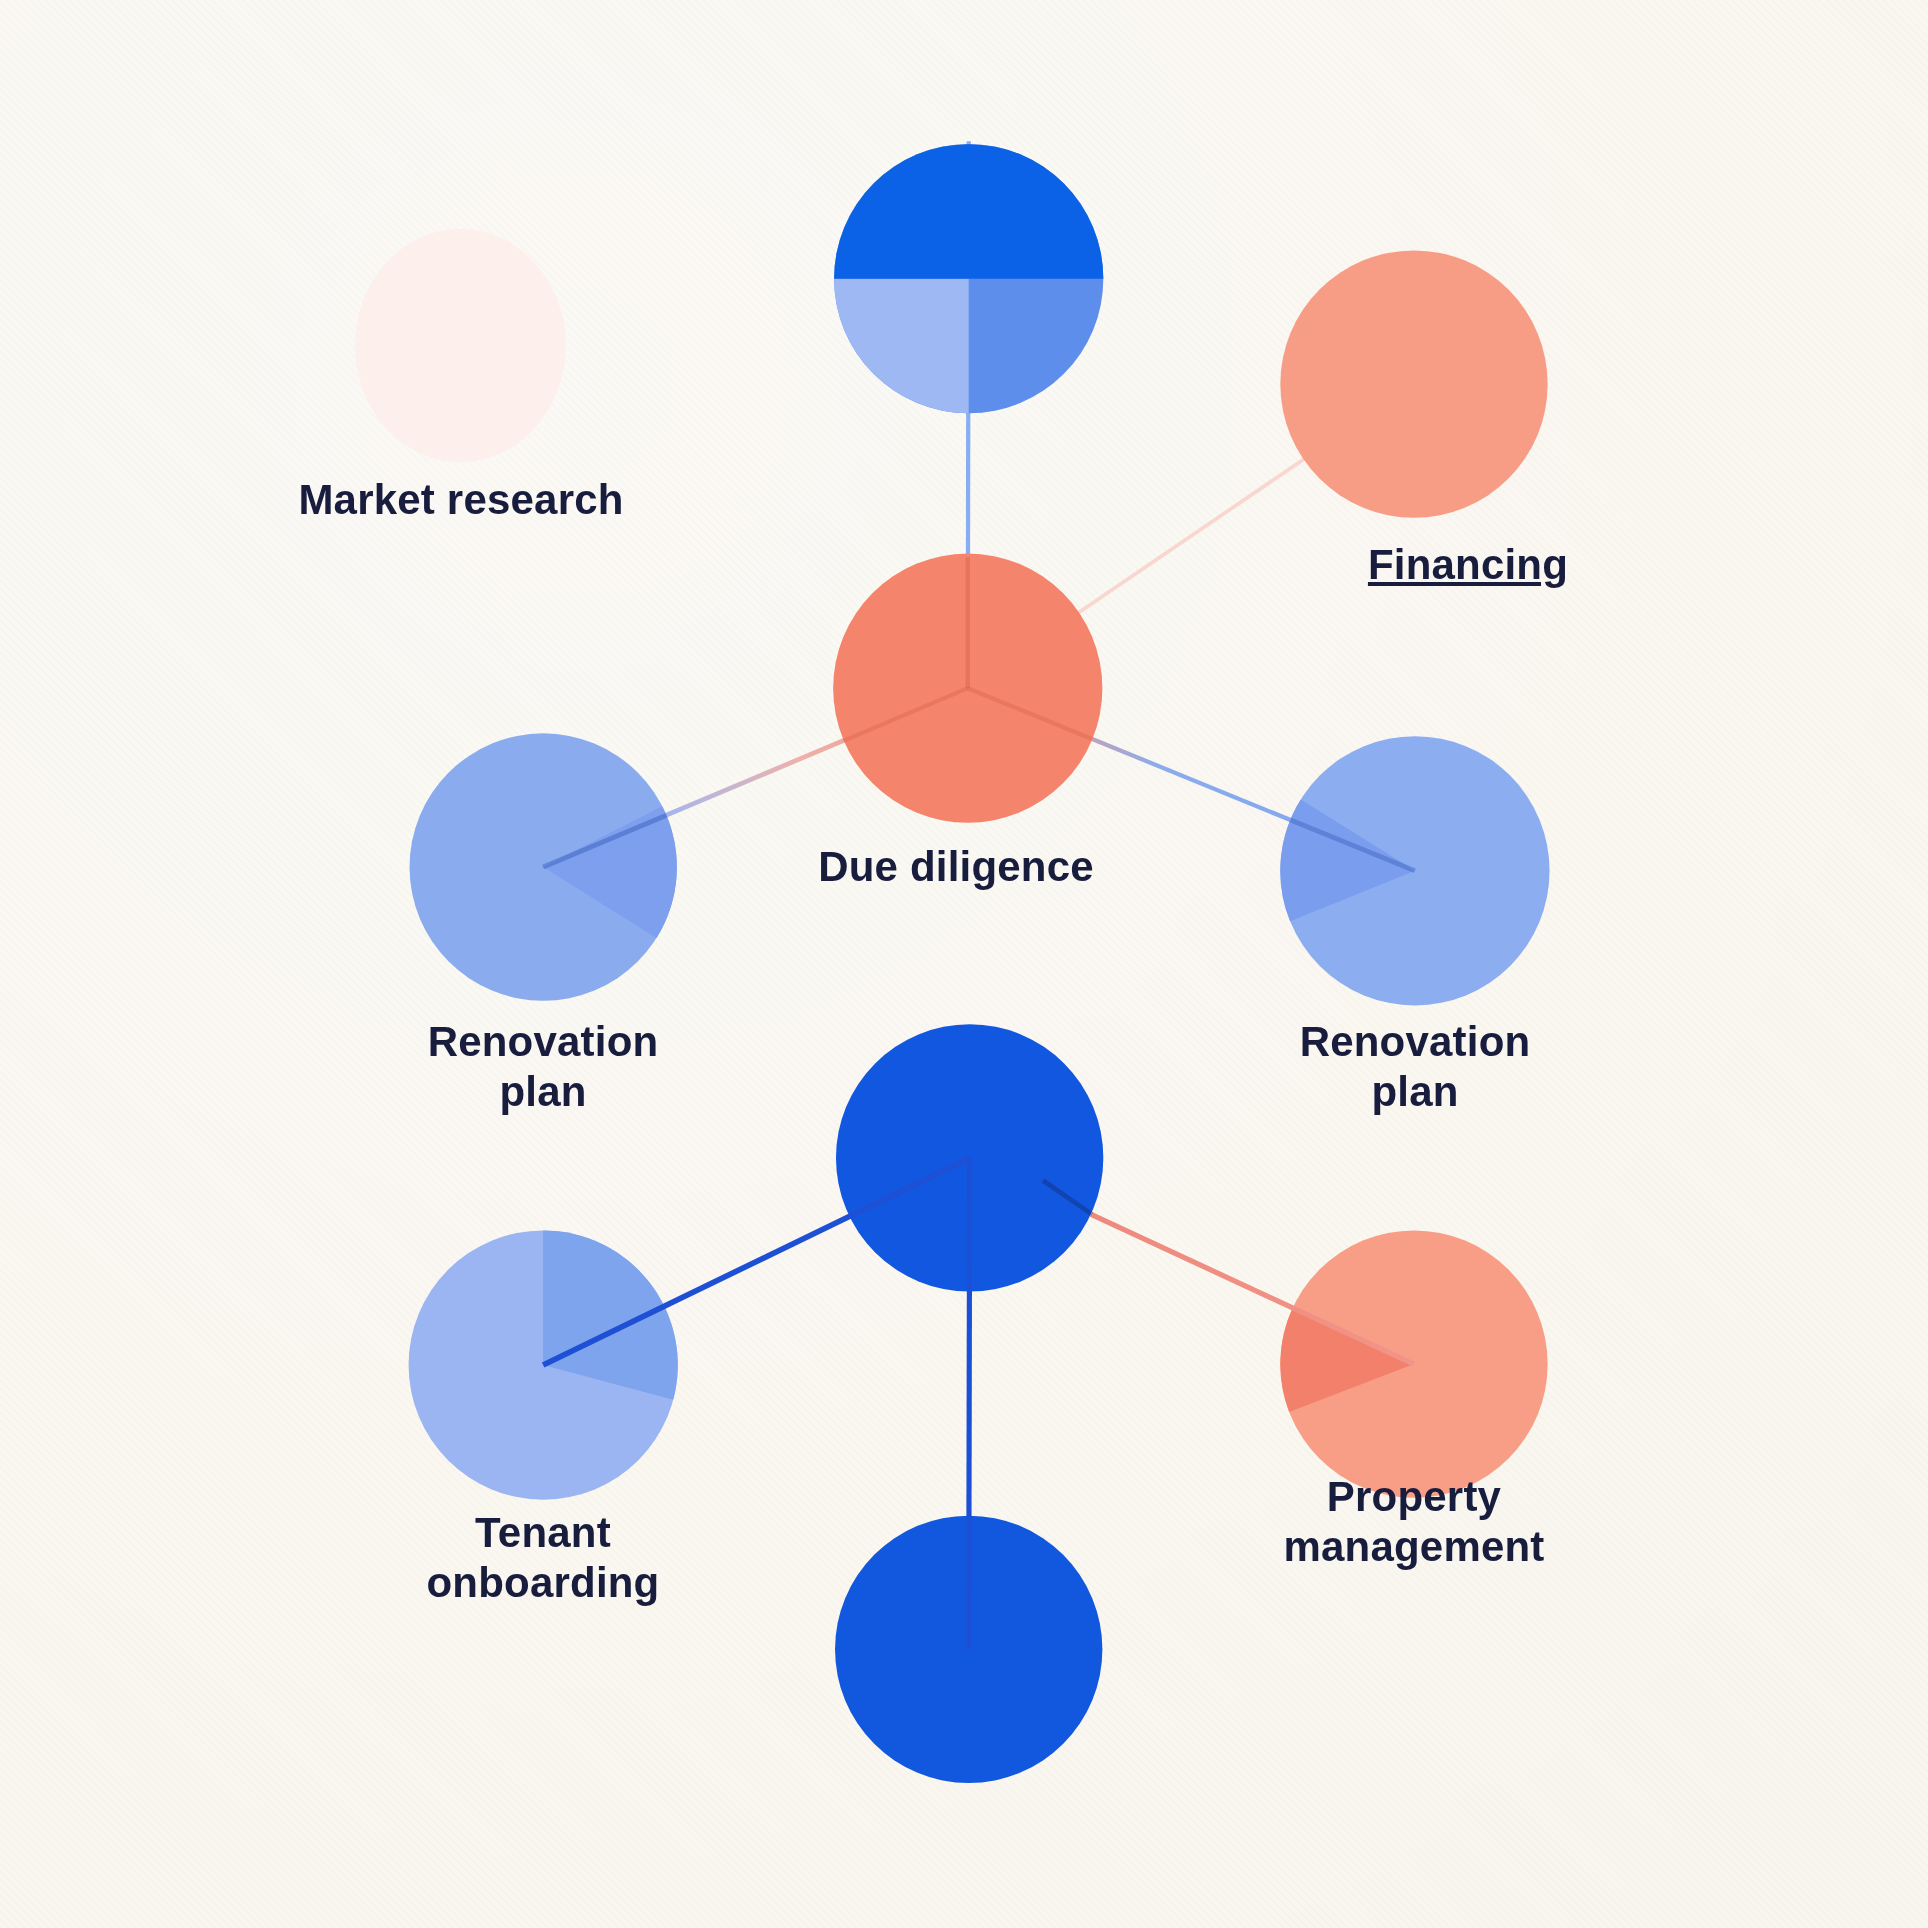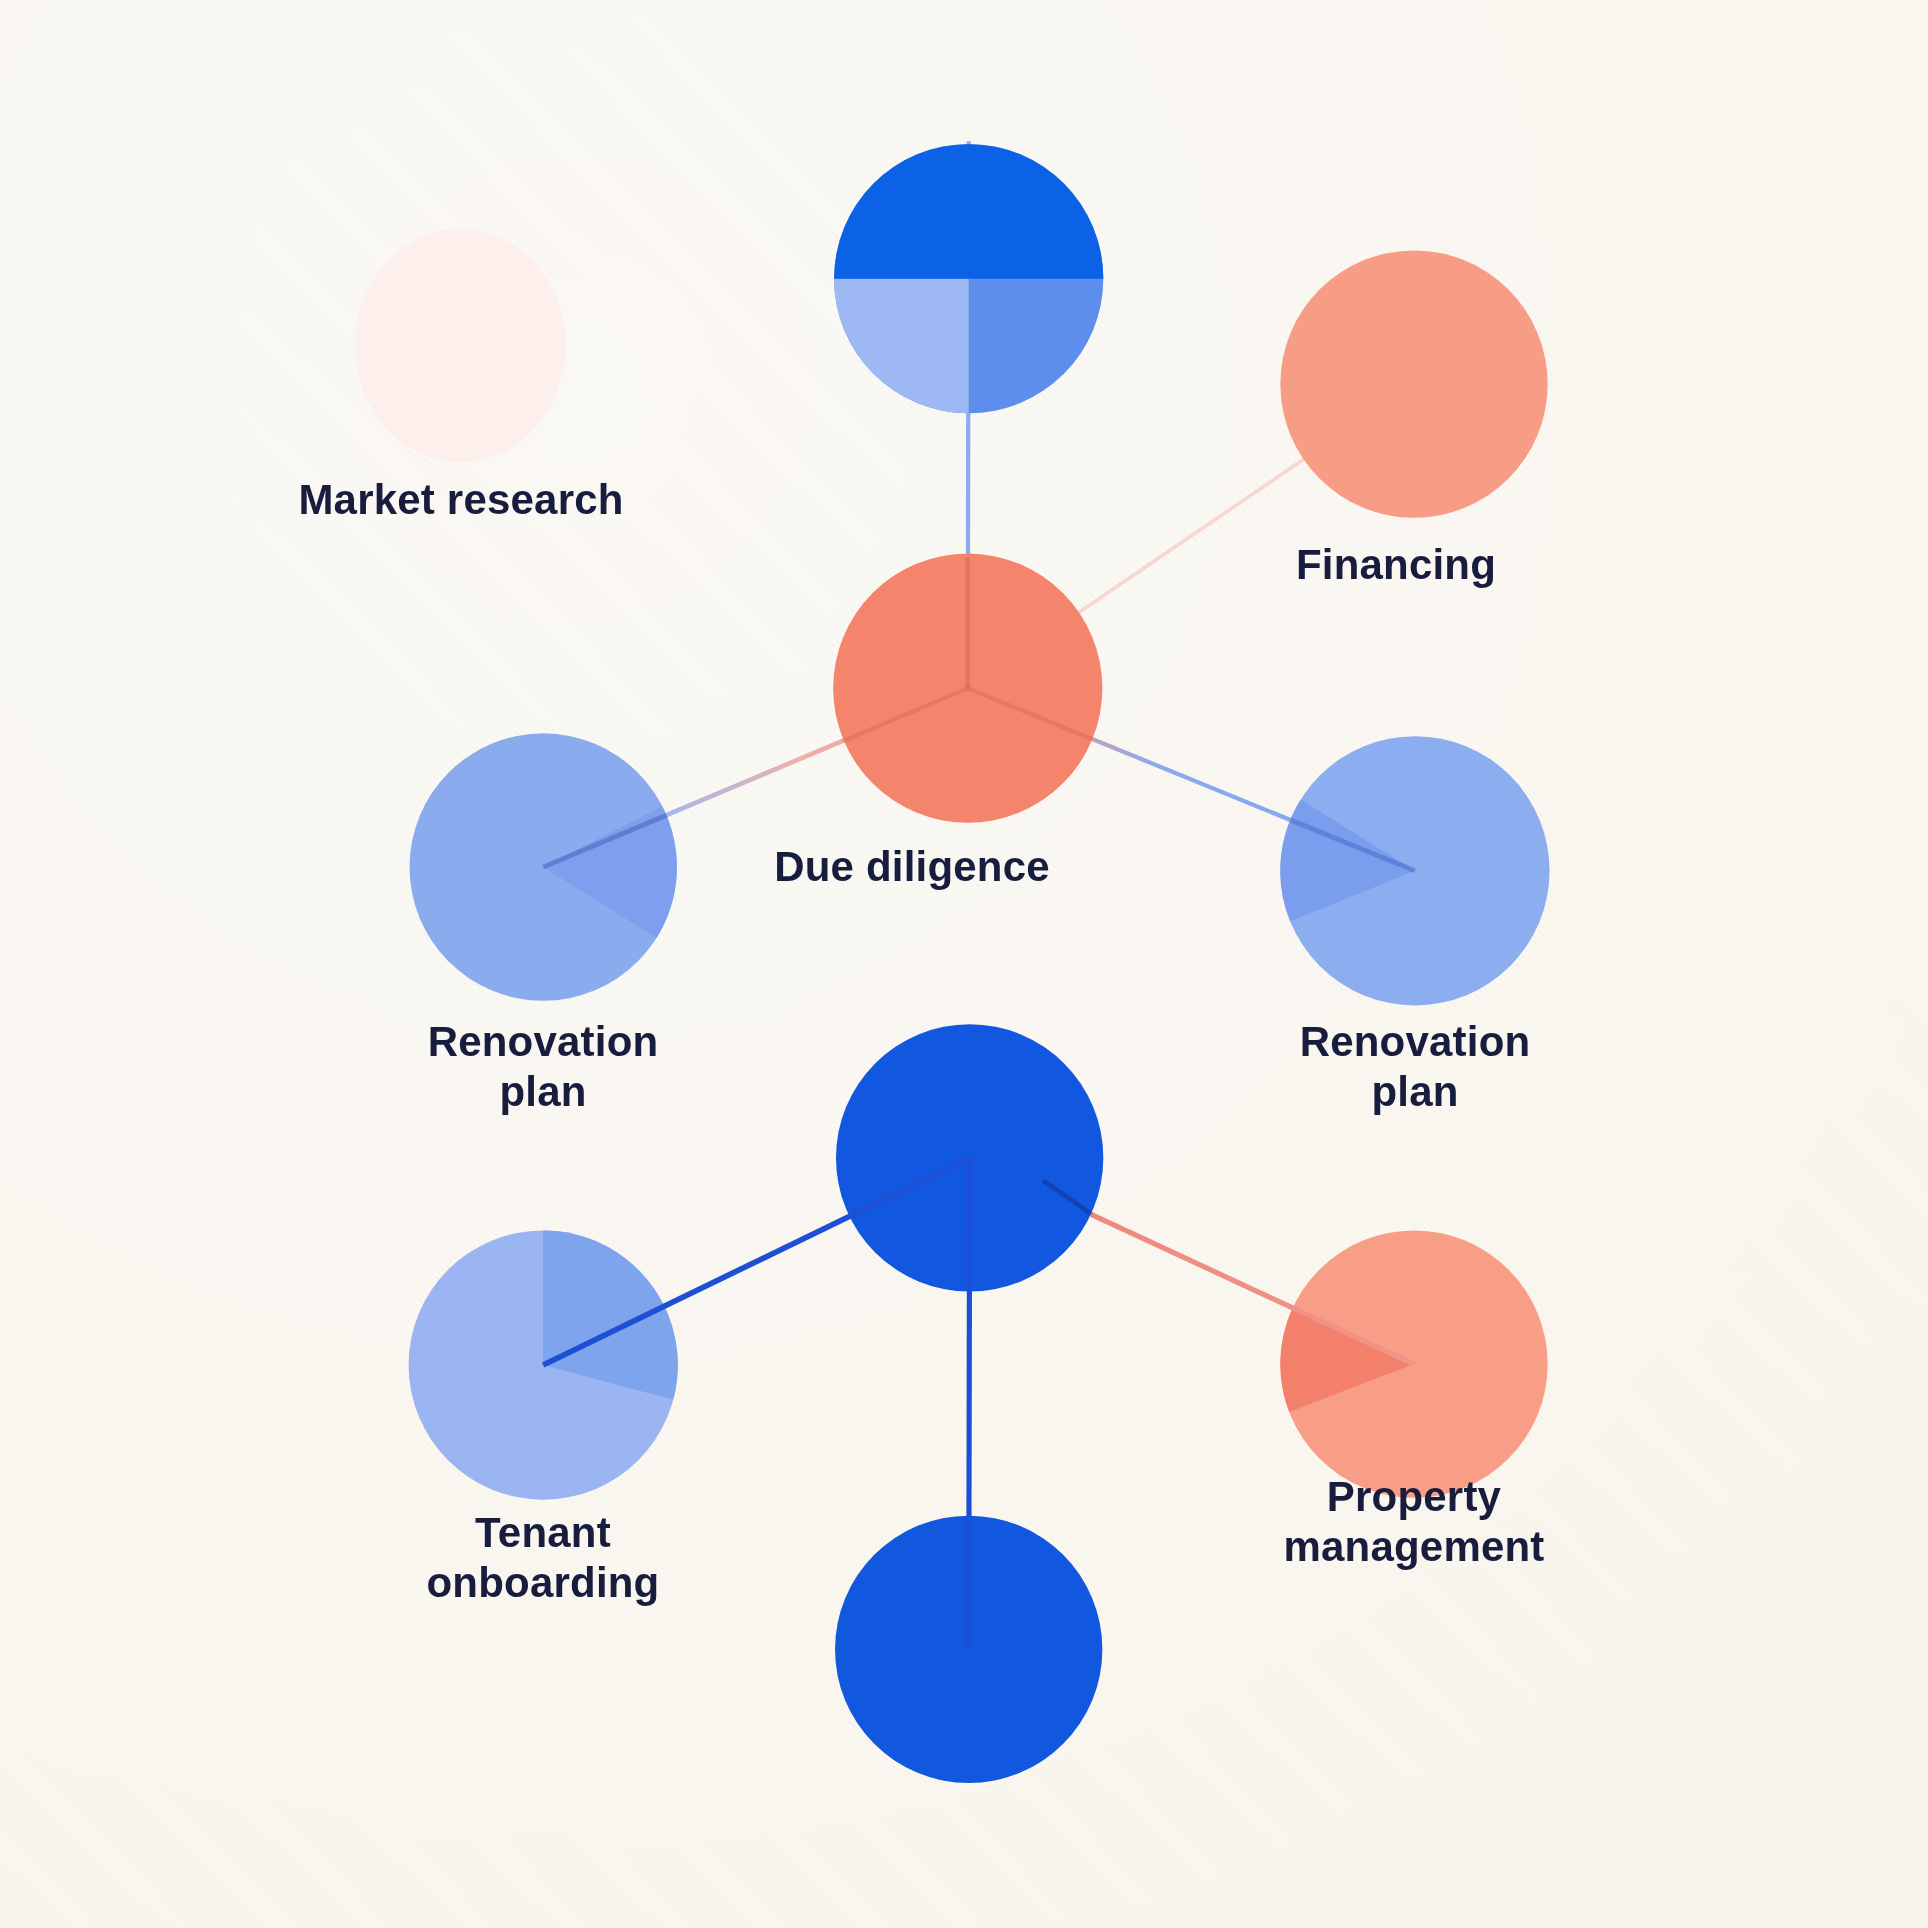--- a/index.html
+++ b/index.html
@@ -112,22 +112,22 @@
       <line x1="1028" y1="592" x2="1028" y2="731" stroke="rgba(170,50,30,0.20)" stroke-width="4.5"></line>
       <line x1="1028" y1="731" x2="896" y2="787" stroke="rgba(170,50,30,0.15)" stroke-width="4.5"></line>
       <line x1="1028" y1="731" x2="1160" y2="785" stroke="rgba(170,50,30,0.15)" stroke-width="4.5"></line>
       <line x1="708" y1="866" x2="577" y2="921" stroke="rgba(30,70,170,0.35)" stroke-width="5"></line>
       <line x1="1371" y1="871" x2="1503" y2="925" stroke="rgba(30,70,170,0.30)" stroke-width="5"></line>
       <line x1="1108" y1="1254" x2="1160" y2="1290" stroke="rgba(15,25,70,0.30)" stroke-width="5"></line>
     </g>
   </svg>
 
   <div class="label" style="left:461px;  top:475px;">Market research</div>
-  <div class="label" style="left:1396px; top:540px;">Financing</div>
-  <div class="label" style="left:912px; top:842px;">Due diligence</div>
+  <div class="label" style="left:1468px; top:540px;text-decoration:underline;">Financing</div>
+  <div class="label" style="left:956px; top:842px;">Due diligence</div>
   <div class="label" style="left:543px;  top:1017px;">Renovation
 plan</div>
   <div class="label" style="left:1415px; top:1017px;">Renovation
 plan</div>
   <div class="label" style="left:543px;  top:1508px;text-align:center;">Tenant
 onboarding</div>
   <div class="label" style="left:1414px; top:1472px;">Property
 management</div>
 
 </div>

